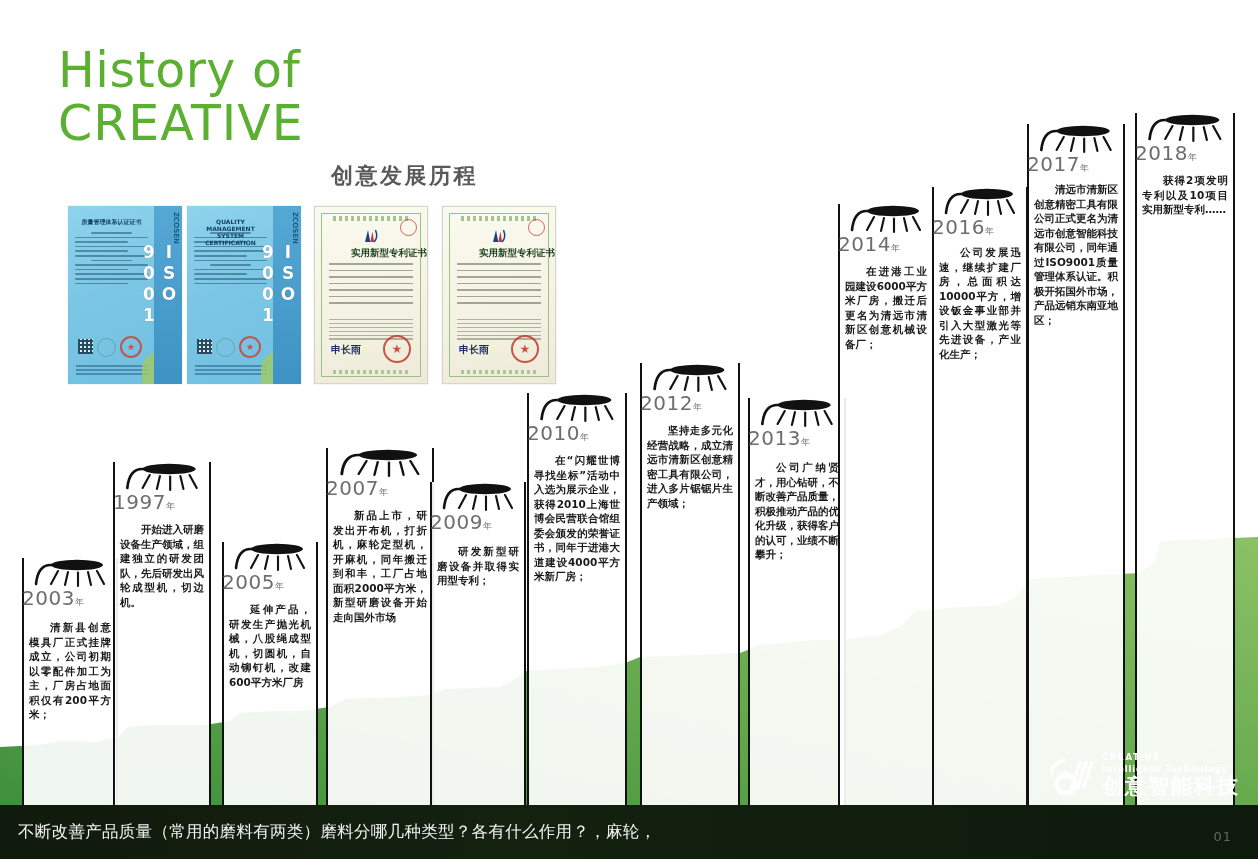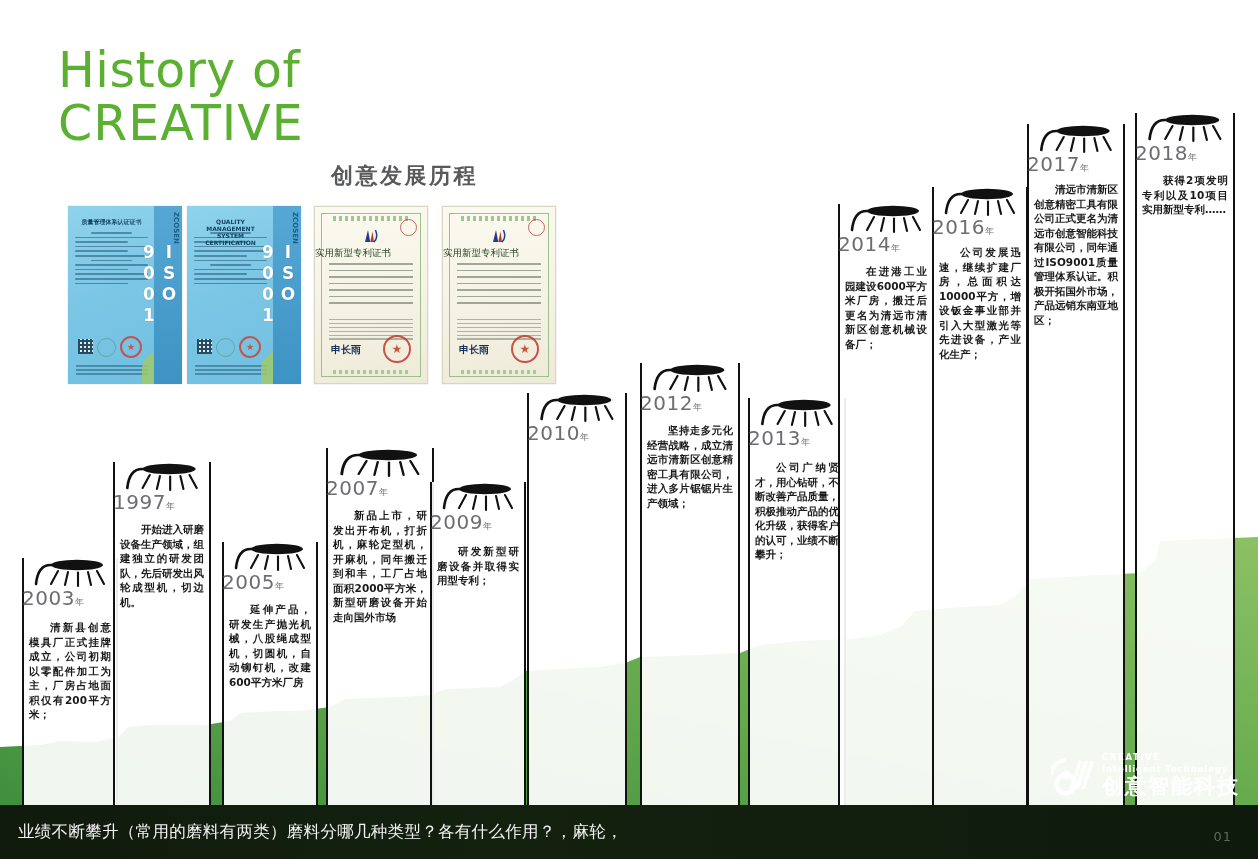--- a/index.html
+++ b/index.html
@@ -69,21 +69,21 @@
   .cert-iso .foot { position:absolute; left:8px; right:34px; bottom:7px; }
   .cert-iso .foot i { display:block; height:1.4px; background:rgba(12,60,92,.4); margin-bottom:2.5px; }
   .cert-iso .wave { position:absolute; right:0; bottom:0; width:40px; height:34px; background:#9ec96a; border-radius:55% 0 0 0; opacity:.85;}
 
   
   .cert-pat { background:linear-gradient(170deg,#fbfaf0 0%, #f4f2e2 60%, #eeeada 100%); border:1px solid #d8d6c2; }
   .cert-pat .frame { position:absolute; inset:6px; border:1.5px solid #9fbf8a; }
   .cert-pat .topdeco { position:absolute; left:18px; right:18px; top:9px; height:5px;
      background:repeating-linear-gradient(90deg,#7fae68 0 3px,transparent 3px 6px); opacity:.7; }
   .cert-pat .pmark { position:absolute; left:50%; transform:translateX(-50%); top:20px; width:18px; height:18px; }
-  .cert-pat .ptitle { position:absolute; left:0; right:0; top:40px; text-align:left; color:#1d3f1d; font-size:9.5px; font-weight:normal; font-family:"DejaVu Sans","Liberation Sans",sans-serif;}
+  .cert-pat .ptitle { position:absolute; left:0; right:0; top:40px; text-align:right; color:#1d3f1d; font-size:9.5px; font-weight:bold; font-family:"DejaVu Sans","Liberation Sans",sans-serif;}
   .cert-pat .rows { position:absolute; left:14px; right:14px; top:56px; }
   .cert-pat .rows i { display:block; height:1.5px; background:rgba(40,60,40,.42); margin-bottom:5px; }
   .cert-pat .para { position:absolute; left:14px; right:14px; top:112px; }
   .cert-pat .para i { display:block; height:1.3px; background:rgba(40,60,40,.34); margin-bottom:2.6px; }
   .cert-pat .sign { position:absolute; left:16px; bottom:26px; color:#1b2f5a; font-size:10px; font-weight:bold; font-family:"DejaVu Serif","Liberation Serif",serif;}
   .cert-pat .bigseal { position:absolute; right:16px; bottom:20px; width:28px; height:28px; border:2px solid #c0392b; border-radius:50%; opacity:.85;}
   .cert-pat .bigseal:after{ content:"★"; position:absolute; inset:0; display:flex;align-items:center;justify-content:center;color:#c0392b;font-size:12px;}
   .cert-pat .smseal { position:absolute; right:10px; top:12px; width:17px; height:17px; border:1.5px solid #c0392b; border-radius:50%; opacity:.75;}
   .cert-pat .botdeco { position:absolute; left:18px; right:18px; bottom:9px; height:4px;
      background:repeating-linear-gradient(90deg,#7fae68 0 3px,transparent 3px 6px); opacity:.6;}
@@ -394,20 +394,21 @@
   <path d="M30 7 Q16 6 14 26" stroke="#111" stroke-width="2.6" fill="none" stroke-linecap="round"></path>
   <g stroke="#111" stroke-width="2.1" stroke-linecap="round">
     <line x1="36" y1="13" x2="29" y2="26"></line>
     <line x1="46" y1="14" x2="43" y2="27"></line>
     <line x1="56" y1="14.5" x2="56" y2="28"></line>
     <line x1="66" y1="14" x2="69" y2="27"></line>
     <line x1="75" y1="13" x2="82" y2="26"></line>
   </g>
 </svg></div>
         <div class="yr" style="top: 28px;"><span>2010</span><span class="suffix">年</span></div>
+        <div class="desc" style="top: 60px;">在“闪耀世博 寻找坐标”活动中入选为展示企业，获得2010上海世博会民营联合馆组委会颁发的荣誉证书，同年于进港大道建设4000平方米新厂房；</div>
       </div>
       <div class="post" style="left: 640px; top: 363px; width: 100px; height: 451px;">
         <div class="pole" style="height: 451px;"></div>
         <div class="cap">
 <svg viewBox="0 0 96 30" preserveAspectRatio="none" style="width:100%;height:30px;overflow:visible">
   <ellipse cx="55" cy="7" rx="26" ry="5.2" fill="#111"></ellipse>
   <path d="M30 7 Q16 6 14 26" stroke="#111" stroke-width="2.6" fill="none" stroke-linecap="round"></path>
   <g stroke="#111" stroke-width="2.1" stroke-linecap="round">
     <line x1="36" y1="13" x2="29" y2="26"></line>
     <line x1="46" y1="14" x2="43" y2="27"></line>
@@ -520,17 +521,17 @@
       </g>
     </svg>
     <div class="logo-txt">
       <div class="t1">CREATIVE</div>
       <div class="t2">Intelligent Technology</div>
       <div class="t3">创意智能科技</div>
     </div>
   </div>
 
   <div class="caption-bar">
-    <div class="caption-text">业绩不断攀升（常用的磨料有两类）磨料分哪几种类型？各有什么作用？，麻轮，</div>
+    <div class="caption-text">不断改善产品质量（常用的磨料有两类）磨料分哪几种类型？各有什么作用？，麻轮，</div>
   </div>
   <div class="page-num">01</div>
 
 </div>
 
 </body></html>

